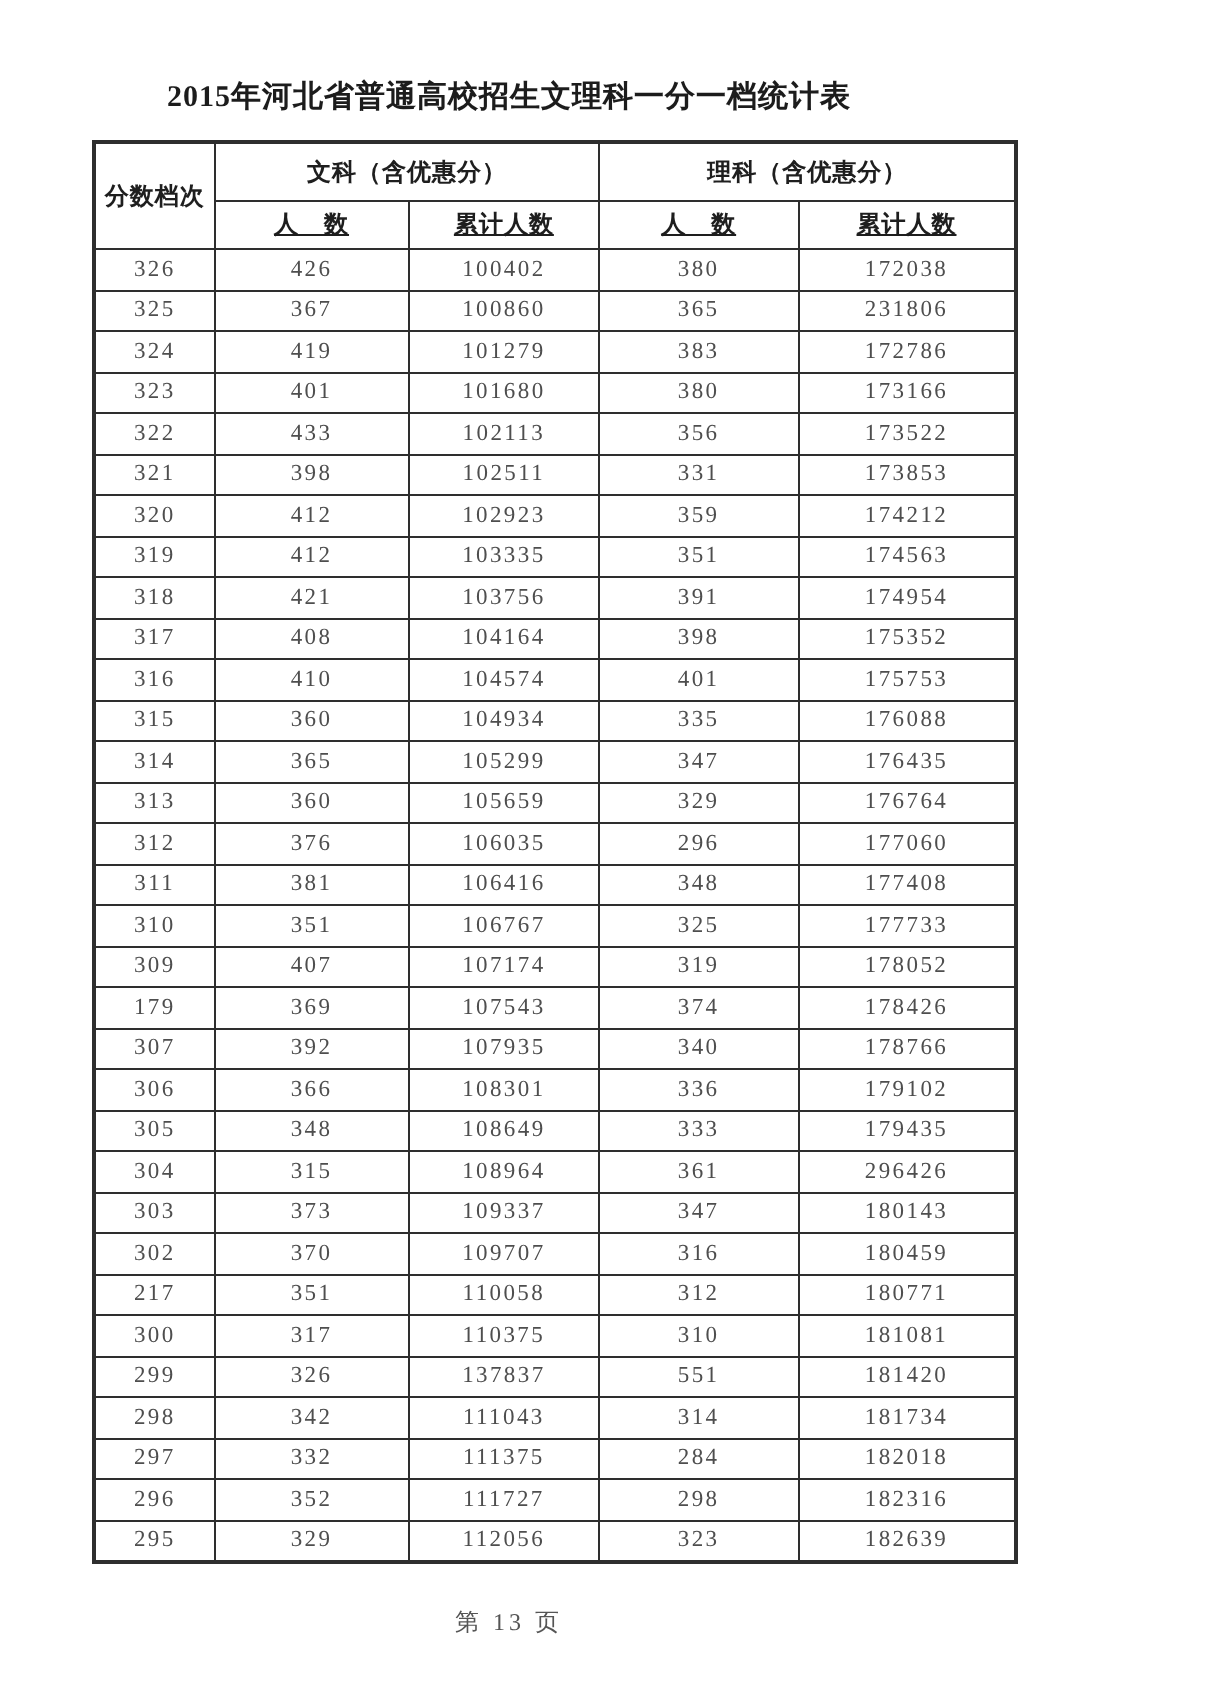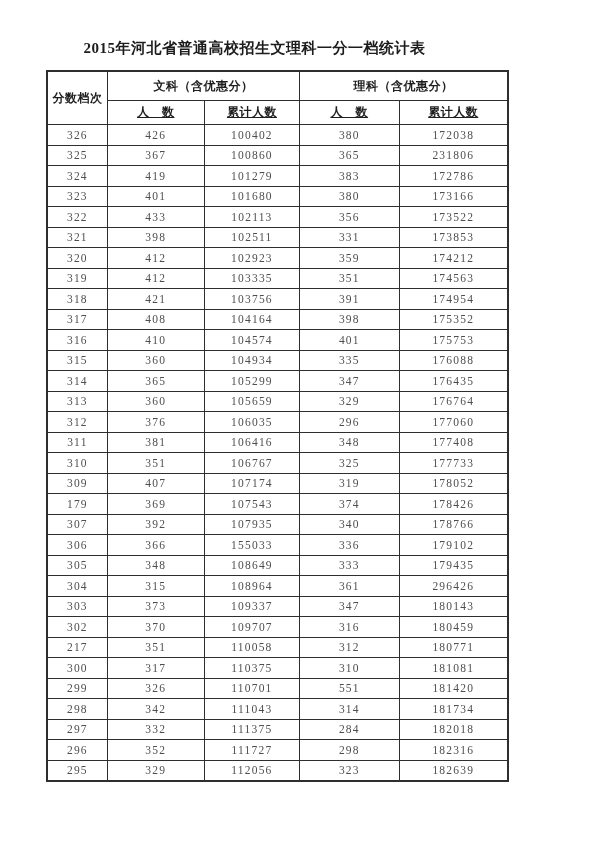--- a/index.html
+++ b/index.html
@@ -234,21 +234,21 @@
         <tr>
           <td>307</td>
           <td>392</td>
           <td>107935</td>
           <td>340</td>
           <td>178766</td>
         </tr>
         <tr>
           <td>306</td>
           <td>366</td>
-          <td>155033</td>
+          <td>108301</td>
           <td>336</td>
           <td>179102</td>
         </tr>
         <tr>
           <td>305</td>
           <td>348</td>
           <td>108649</td>
           <td>333</td>
           <td>179435</td>
         </tr>
@@ -283,21 +283,21 @@
         <tr>
           <td>300</td>
           <td>317</td>
           <td>110375</td>
           <td>310</td>
           <td>181081</td>
         </tr>
         <tr>
           <td>299</td>
           <td>326</td>
-          <td>110701</td>
+          <td>137837</td>
           <td>551</td>
           <td>181420</td>
         </tr>
         <tr>
           <td>298</td>
           <td>342</td>
           <td>111043</td>
           <td>314</td>
           <td>181734</td>
         </tr>
@@ -318,14 +318,15 @@
         <tr>
           <td>295</td>
           <td>329</td>
           <td>112056</td>
           <td>323</td>
           <td>182639</td>
         </tr>
       </tbody>
   </table>
 
+  <div class="page-footer">第 13 页</div>
 
 </div>
 
 </body></html>

